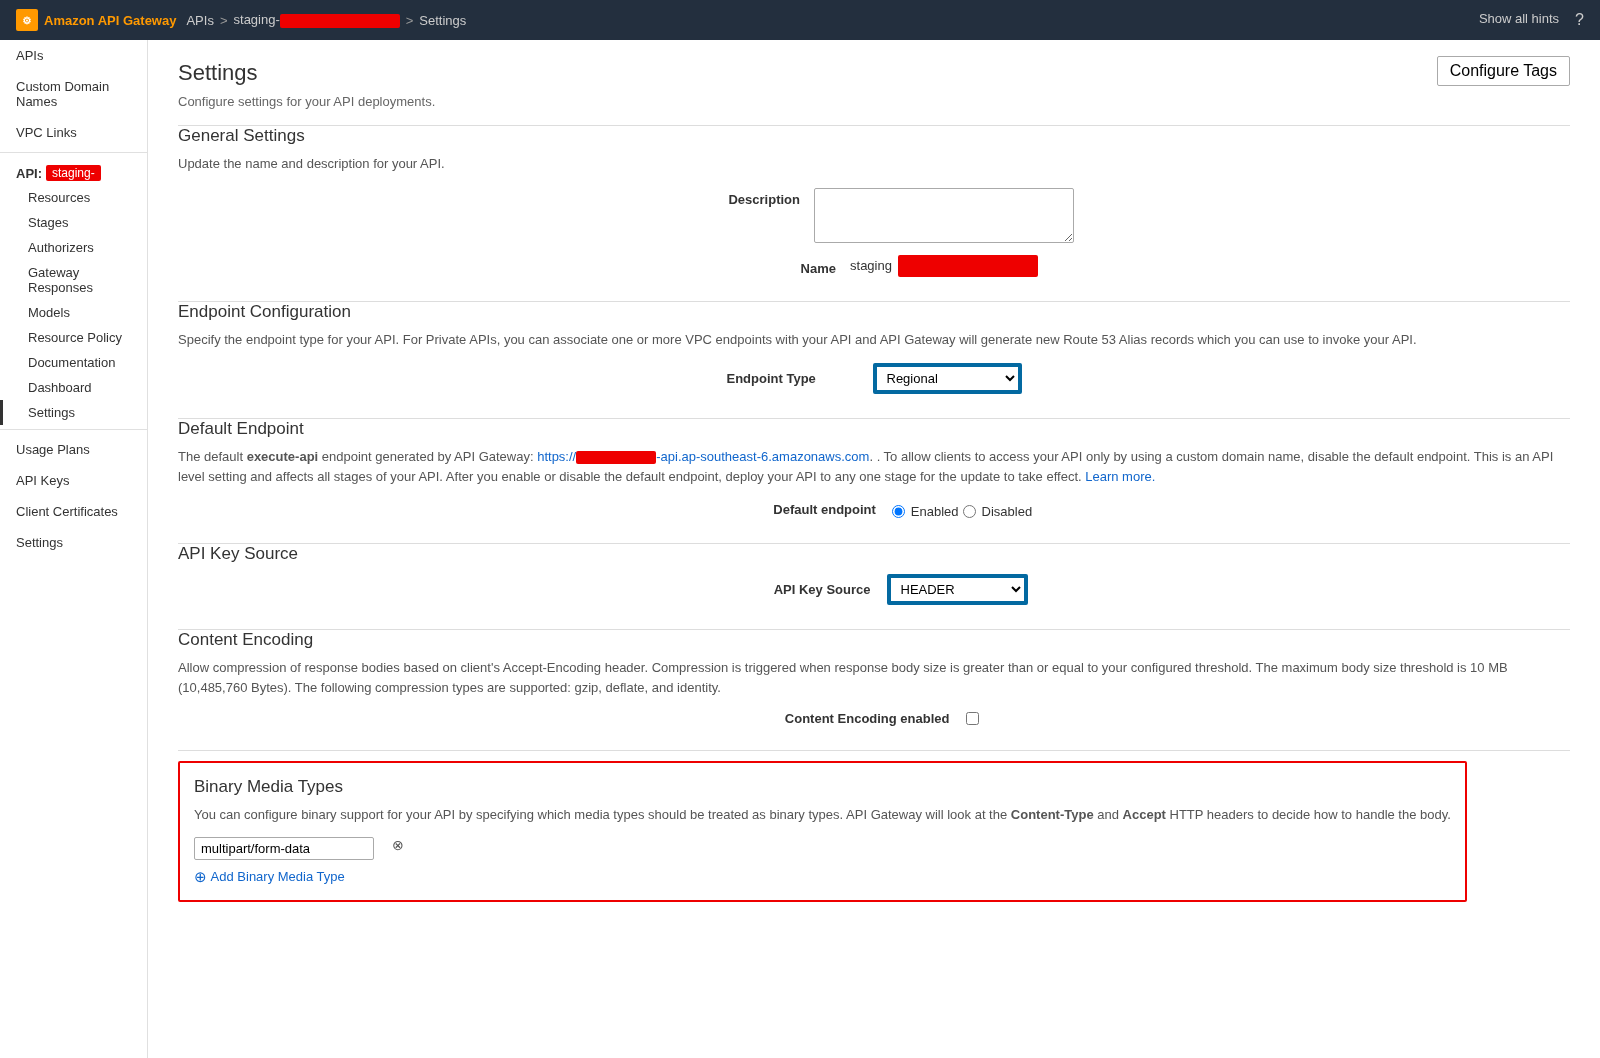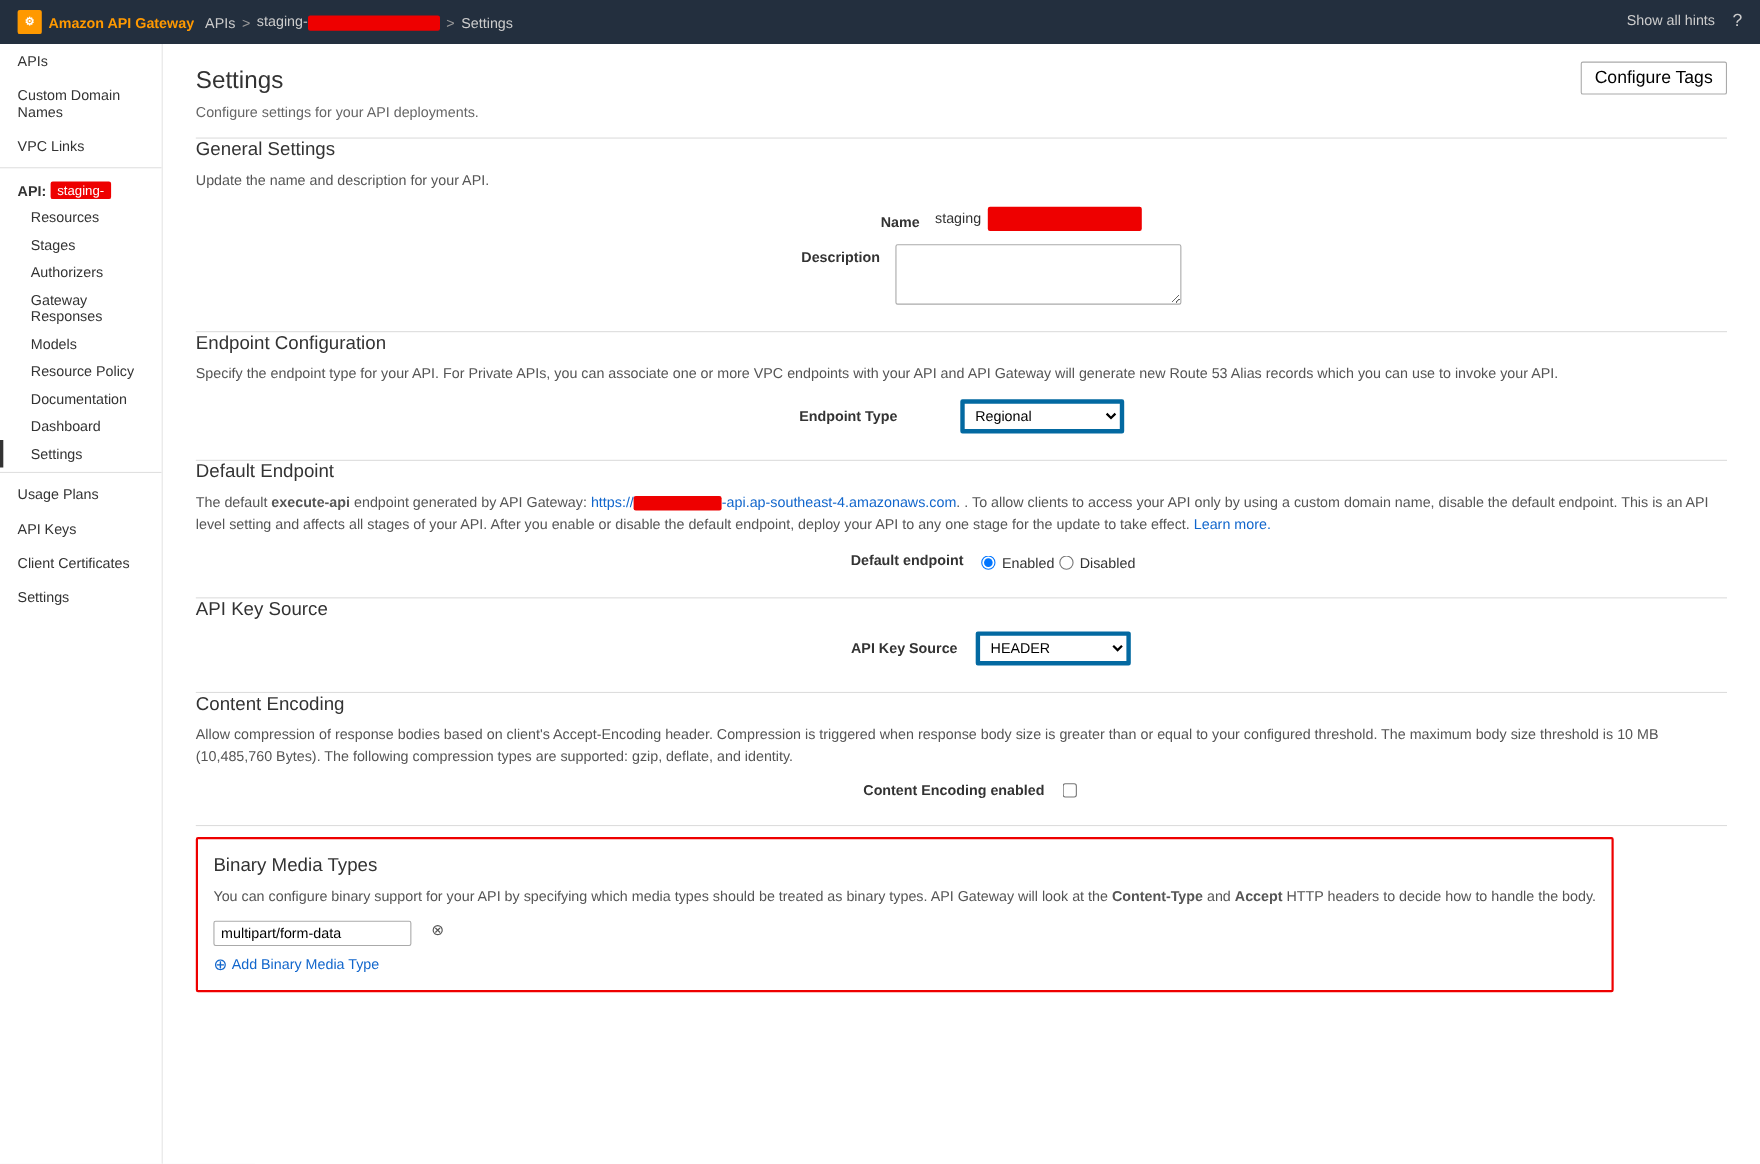--- a/index.html
+++ b/index.html
@@ -362,52 +362,52 @@
     <div style="display:flex; justify-content:space-between; align-items:flex-start; margin-bottom:4px;">
       <h1 class="page-title">Settings</h1>
       <button class="configure-tags-btn">Configure Tags</button>
     </div>
     <p class="page-subtitle">Configure settings for your API deployments.</p>
 
     <div class="section">
       <h2 class="section-title">General Settings</h2>
       <p class="section-desc">Update the name and description for your API.</p>
 
+      <div style="display:flex; align-items:flex-start; justify-content:center; margin-bottom:12px;">
+        <div class="field-label" style="padding-top:4px;">Description</div>
+        <textarea style="width: 260px; height: 55px;"></textarea>
+      </div>
+
       <div style="display:flex; align-items:center; justify-content:center; margin-bottom:12px;">
         <div class="field-label">Name</div>
         <div style="display:flex; align-items:center; gap:6px;">
           <span style="font-size:13px;">staging</span>
           <span class="name-redacted"></span>
         </div>
-      </div>
-
-      <div style="display:flex; align-items:flex-start; justify-content:center; margin-bottom:12px;">
-        <div class="field-label" style="padding-top:4px;">Description</div>
-        <textarea style="width: 260px; height: 55px;"></textarea>
       </div>
     </div>
 
     <div class="section">
       <h2 class="section-title">Endpoint Configuration</h2>
       <p class="section-desc">Specify the endpoint type for your API. For Private APIs, you can associate one or more VPC endpoints with your API and API Gateway will generate new Route 53 Alias records which you can use to invoke your API.</p>
       <div class="endpoint-type-row">
         <span class="endpoint-type-label">Endpoint Type</span>
         <select>
           <option>Regional</option>
           <option>Edge Optimized</option>
           <option>Private</option>
         </select>
       </div>
     </div>
 
     <div class="section">
       <h2 class="section-title">Default Endpoint</h2>
       <p class="section-desc">
         The default <strong>execute-api</strong> endpoint generated by API Gateway:
-        <a class="link-text">https://<span class="endpoint-url-redacted"></span><span>-api.ap-southeast-4.amazonaws.com</span></a>.
+        <a class="link-text">https://<span class="endpoint-url-redacted"></span><span>-api.ap-southeast-6.amazonaws.com</span></a>.
         <span>. To allow clients to access your API only by using a custom domain name, disable the default endpoint. This is an API level setting and affects all stages of your API. After you enable or disable the default endpoint, deploy your API to any one stage for the update to take effect. </span>
         <a class="link-text">Learn more.</a>
       </p>
       <div class="default-endpoint-row">
         <span class="default-endpoint-label">Default endpoint</span>
         <div class="radio-group">
           <label class="radio-option">
             <input type="radio" name="default_endpoint" checked="" style="">
             <span>Enabled</span>
           </label>

